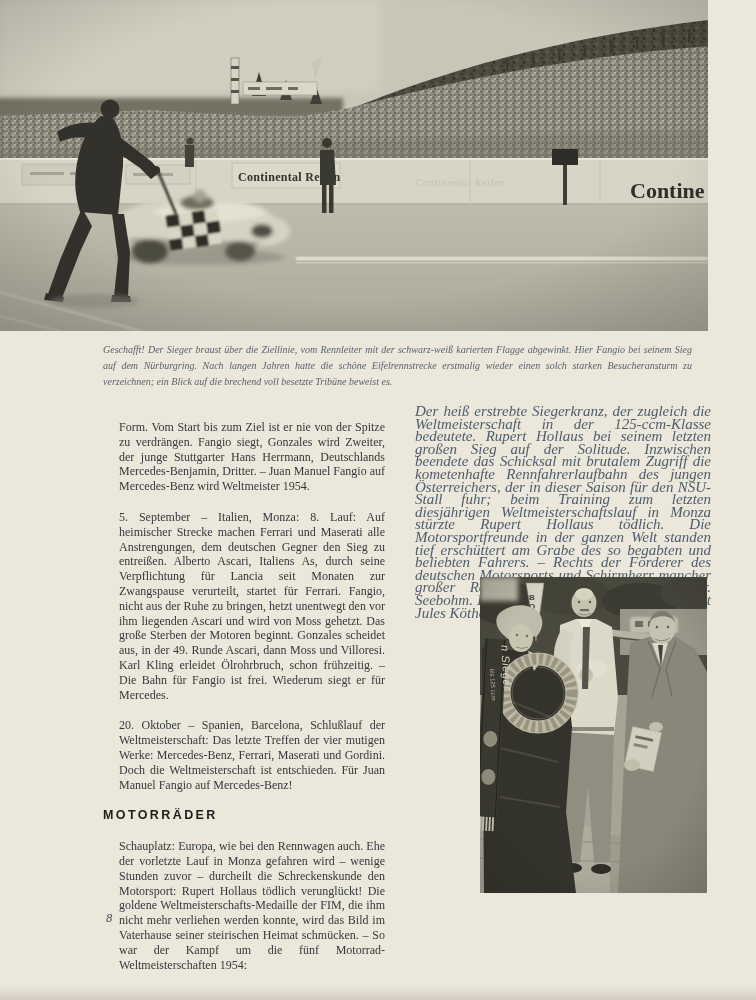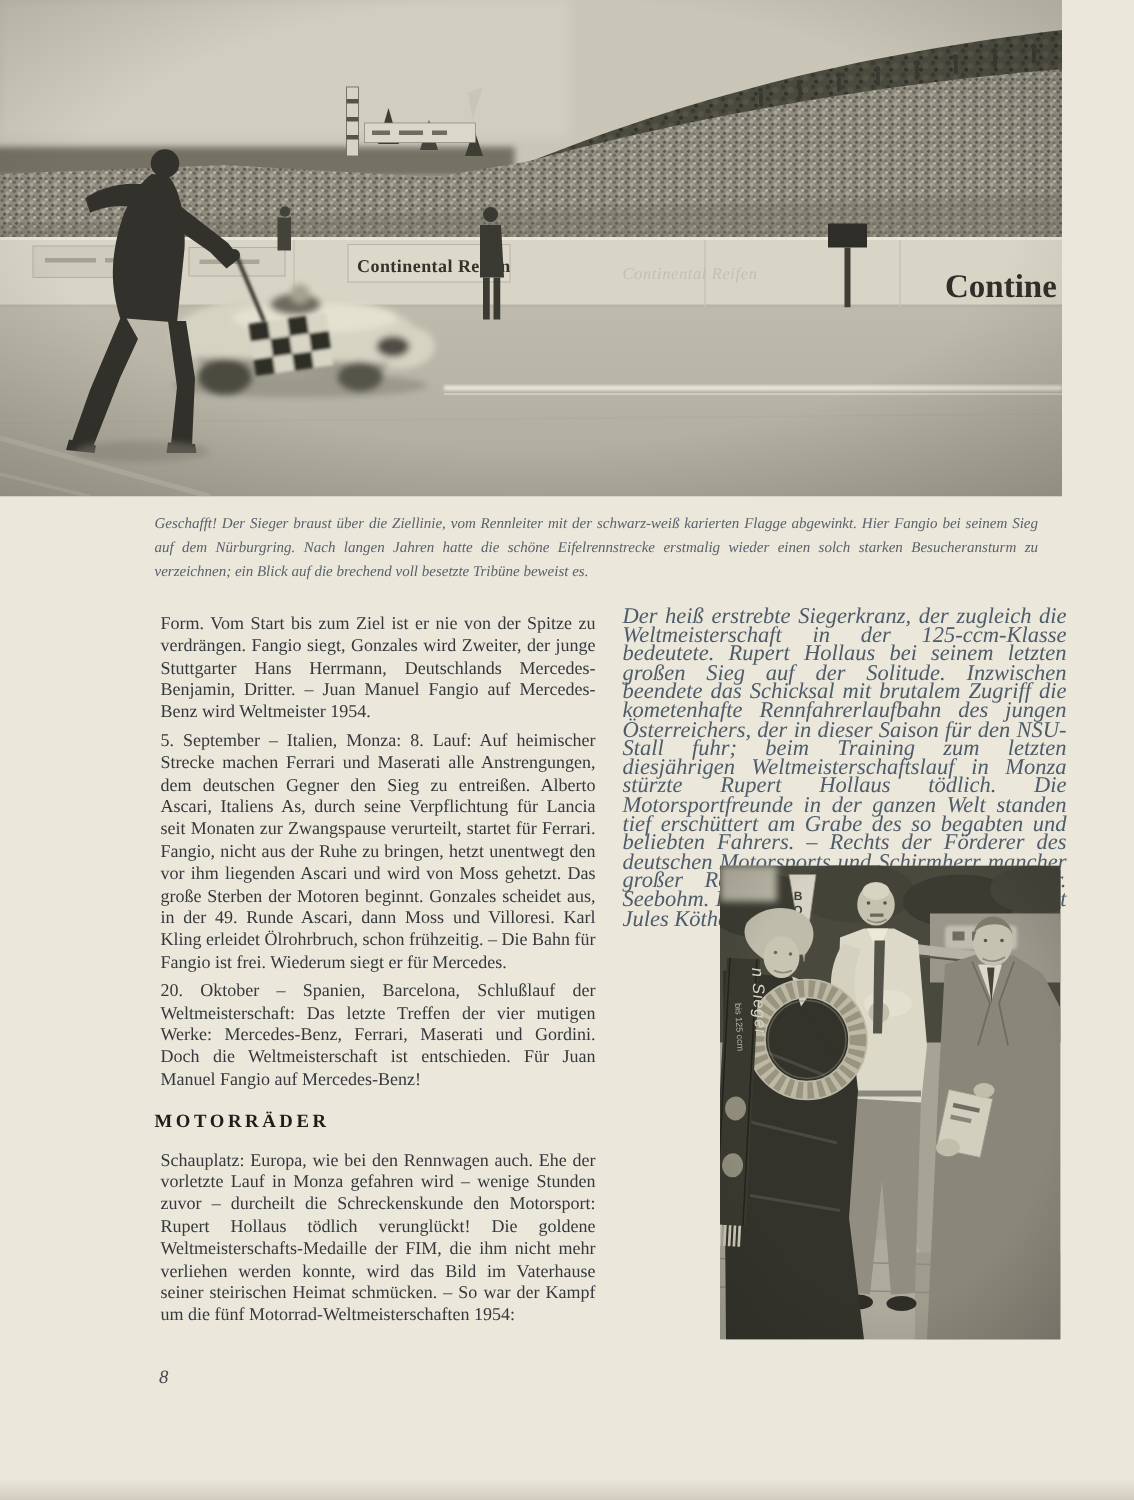--- a/index.html
+++ b/index.html
@@ -5,22 +5,22 @@
   html,body{margin:0;padding:0;background:#ebe7db;}
   .page{position:relative;width:756px;height:1000px;background:#ebe7db;overflow:hidden;
         font-family:"Liberation Serif",serif;}
   .page::after{content:"";position:absolute;left:0;right:0;bottom:0;height:14px;
         background:linear-gradient(to bottom,rgba(118,110,92,0),rgba(118,110,92,.22));pointer-events:none;}
   .hero{position:absolute;left:0;top:0;width:708px;height:331px;margin:0;}
   .caption{position:absolute;left:103px;top:342px;width:589px;margin:0;
         font-style:italic;font-size:10px;line-height:16.1px;color:#59626b;text-align:justify;}
   .col-left{position:absolute;left:103px;top:404px;width:298px;color:#34383b;
         font-size:12px;line-height:14.8px;text-align:justify;}
-  .col-left p{margin:4px;}
-  .col-left h2{margin:13px 0 11px 0;font-family:Liberation Serif, serif;
+  .col-left p{margin:16px;}
+  .col-left h2{margin:13px 0 11px 0;font-family:Liberation Sans, sans-serif;
         font-size:12.5px;font-weight:bold;letter-spacing:2.4px;color:#1d1d1a;}
   .col-right{position:absolute;left:415px;top:405px;width:296px;}
   .col-right p{margin:0;font-style:italic;font-size:15px;line-height:12.6px;
         color:#4e5c6a;text-align:justify;}
   .inset{position:absolute;left:480px;top:577px;width:227px;height:316px;margin:0;}
   .pagenum{position:absolute;left:106px;top:911px;font-style:italic;font-size:12.5px;color:#474b4f;}
   svg{display:block;}
 </style>
 </head>
 <body>

